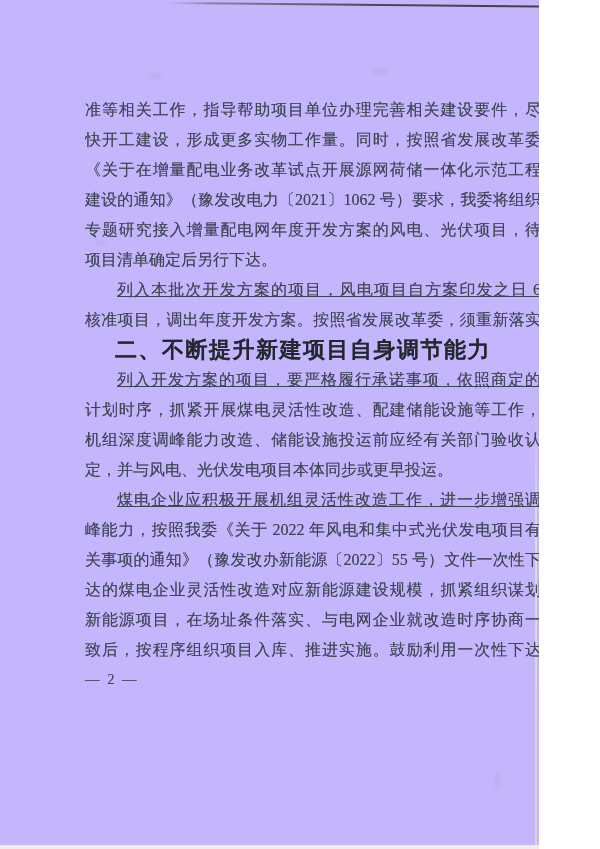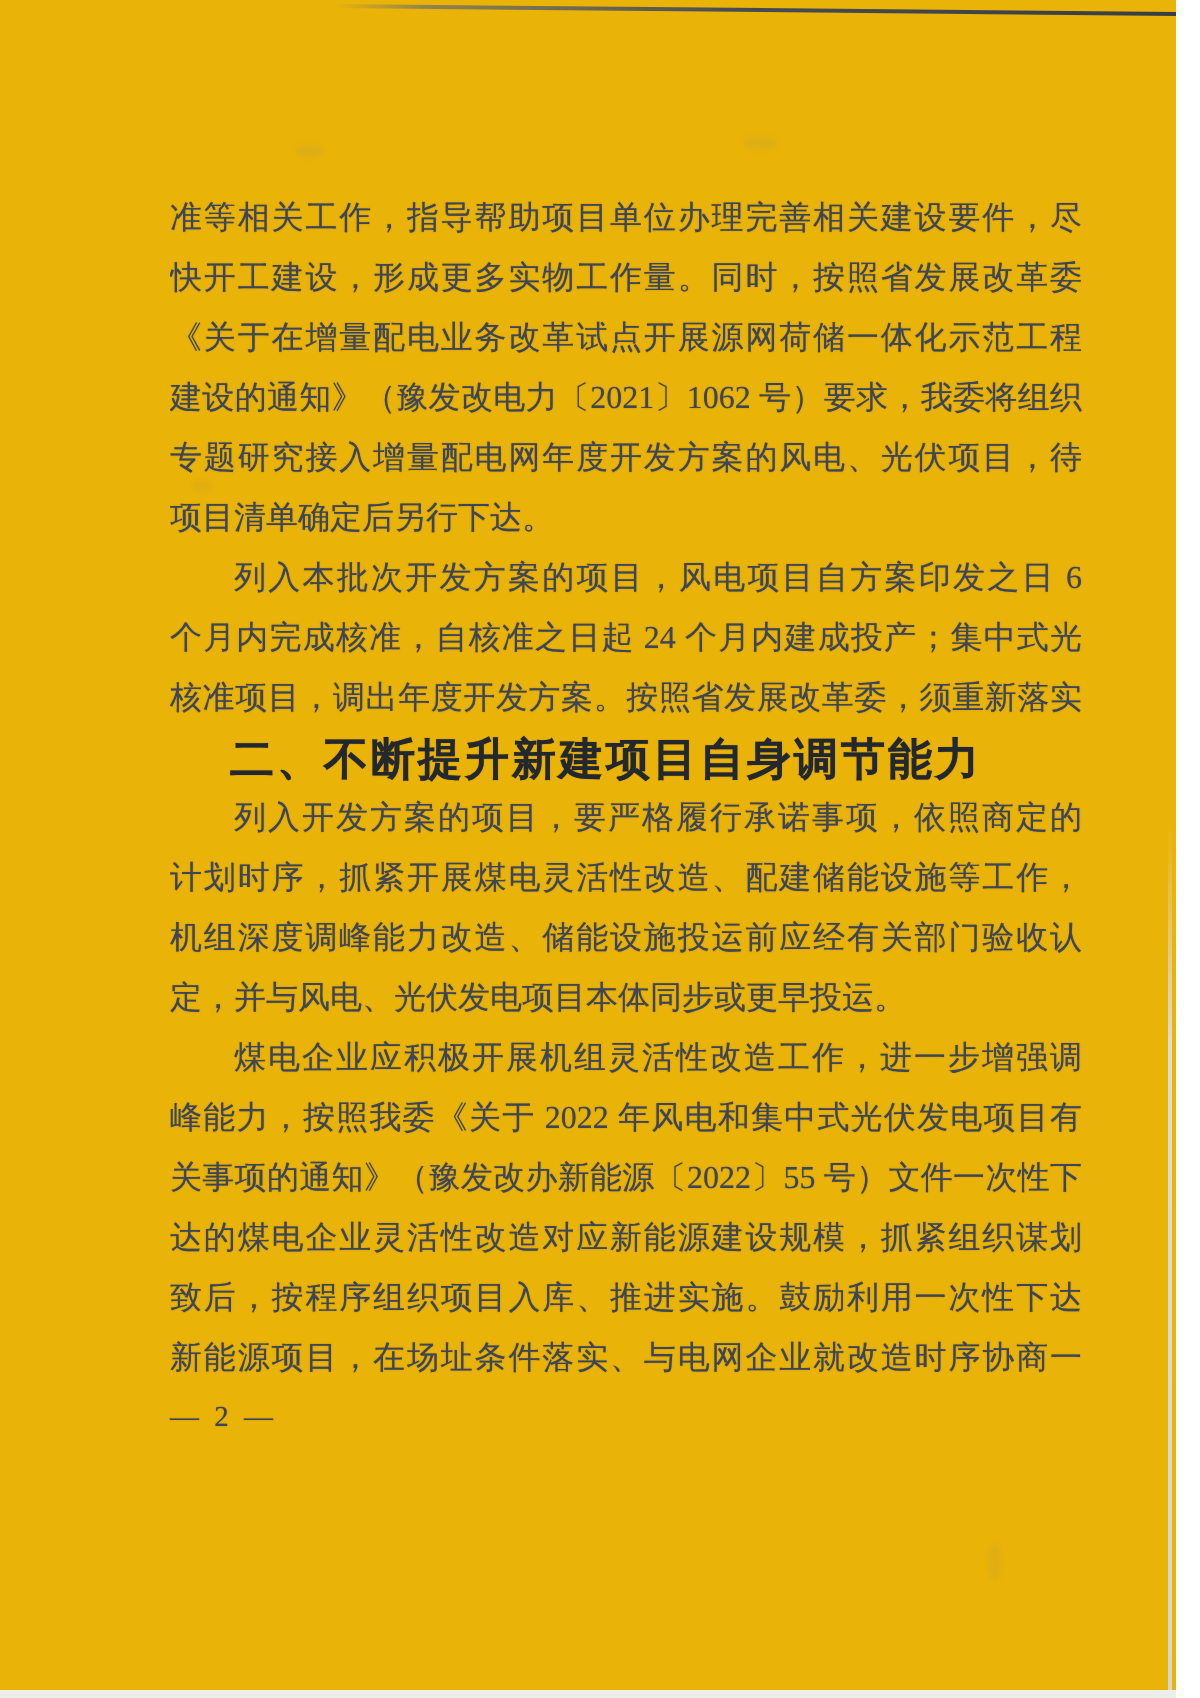--- a/index.html
+++ b/index.html
@@ -2,23 +2,23 @@
 <html><head>
 <meta charset="utf-8">
 <style>
   html, body {
     margin: 0;
     padding: 0;
     background: #ffffff;
   }
   .page {
     position: relative;
-    width: 588px;
+    width: 539px;
     height: 849px;
-    background: #eab308;
+    background: #c4b5fd;
     overflow: hidden;
     font-family: "Liberation Serif", "DejaVu Serif", serif;
   }
   
   .scan-top-line {
     position: absolute;
     left: 168px;
     top: 2px;
     width: 448px;
     height: 1.8px;
@@ -74,20 +74,21 @@
   }
   .line {
     height: 30px;
     overflow: hidden;
     box-sizing: border-box;
     text-align: justify;
     text-align-last: justify;
   }
   .line.indent {
     padding-left: 32px;
+    text-decoration: underline;
   }
   .line.para-end {
     text-align: left;
     text-align-last: left;
   }
   .heading {
     height: 30px;
     overflow: hidden;
     box-sizing: border-box;
     padding-left: 30px;
@@ -120,28 +121,27 @@
 
   <div class="content">
 
     <div class="line">准等相关工作，指导帮助项目单位办理完善相关建设要件，尽</div>
       <div class="line">快开工建设，形成更多实物工作量。同时，按照省发展改革委</div>
       <div class="line">《关于在增量配电业务改革试点开展源网荷储一体化示范工程</div>
       <div class="line">建设的通知》（豫发改电力〔2021〕1062 号）要求，我委将组织</div>
       <div class="line">专题研究接入增量配电网年度开发方案的风电、光伏项目，待</div>
       <div class="line para-end">项目清单确定后另行下达。</div>
       <div class="line indent">列入本批次开发方案的项目，风电项目自方案印发之日 6</div>
-      <div class="line">个月内完成核准，自核准之日起 24 个月内建成投产；集中式光</div>
       <div class="line">核准项目，调出年度开发方案。按照省发展改革委，须重新落实</div>
       <div class="heading">二、不断提升新建项目自身调节能力</div>
       <div class="line indent">列入开发方案的项目，要严格履行承诺事项，依照商定的</div>
       <div class="line">计划时序，抓紧开展煤电灵活性改造、配建储能设施等工作，</div>
       <div class="line">机组深度调峰能力改造、储能设施投运前应经有关部门验收认</div>
       <div class="line para-end">定，并与风电、光伏发电项目本体同步或更早投运。</div>
       <div class="line indent">煤电企业应积极开展机组灵活性改造工作，进一步增强调</div>
       <div class="line">峰能力，按照我委《关于 2022 年风电和集中式光伏发电项目有</div>
       <div class="line">关事项的通知》（豫发改办新能源〔2022〕55 号）文件一次性下</div>
       <div class="line">达的煤电企业灵活性改造对应新能源建设规模，抓紧组织谋划</div>
+      <div class="line">新能源项目，在场址条件落实、与电网企业就改造时序协商一</div>
       <div class="line">致后，按程序组织项目入库、推进实施。鼓励利用一次性下达</div>
-      <div class="line">新能源项目，在场址条件落实、与电网企业就改造时序协商一</div>
       <div class="page-number">— 2 —</div>
   </div>
 </div>
 
 </body></html>

